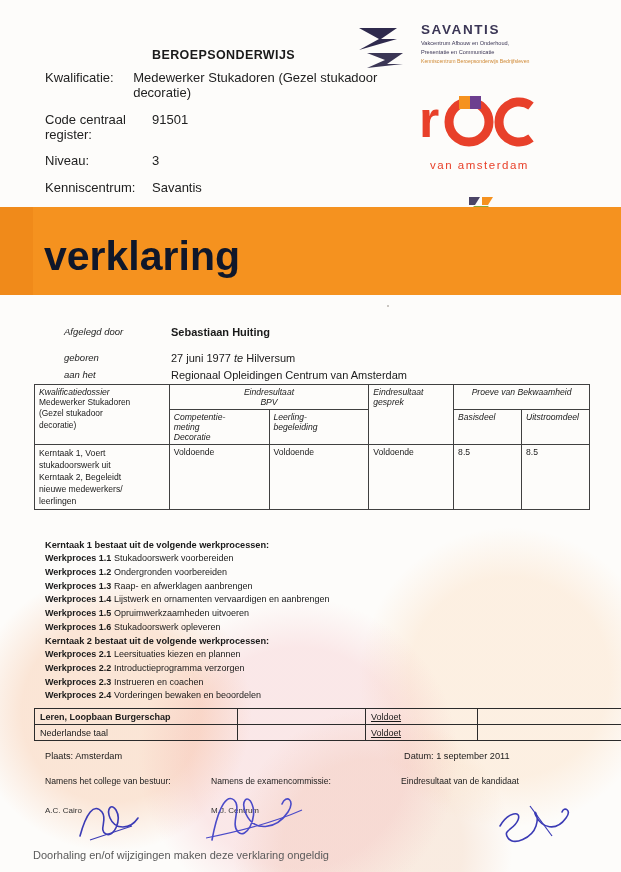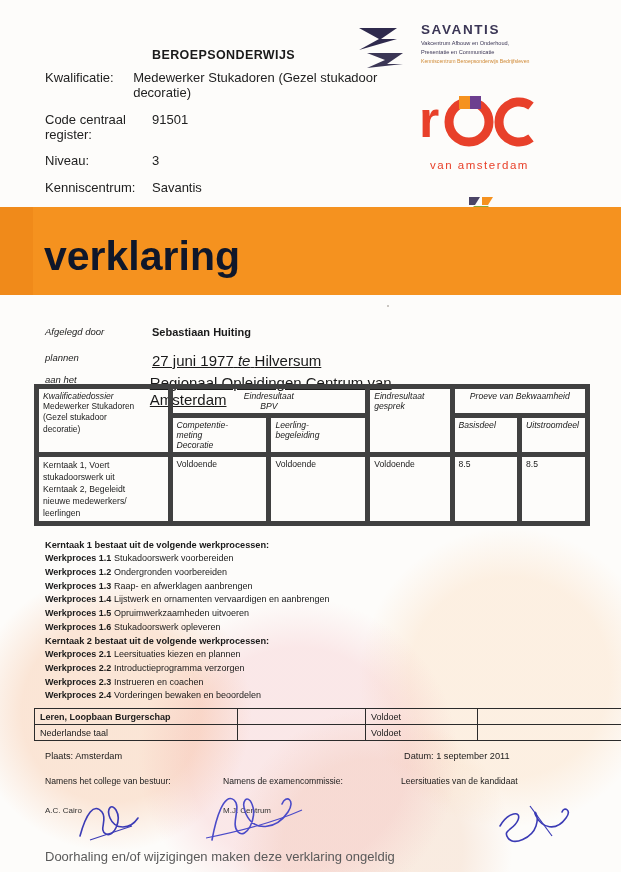--- a/index.html
+++ b/index.html
@@ -69,33 +69,33 @@
     position:absolute; left:44px; top:233px;
     font-size:41px; font-weight:bold; color:#0f172a;
     letter-spacing:0px;
   }
 
   
   .dot { position:absolute; left:387px; top:305px; width:2px; height:2px; background:#b9b4ae; border-radius:50%; }
 
   
   .holder { position:absolute; left:45px; top:326px; width:420px; }
-  .h-row { display:flex; font-size:9.5px; margin-bottom:5px; }
+  .h-row { display:flex; font-size:9.5px; margin-bottom:5px;margin-left:19px; }
   .h-lbl { width:107px; font-style:italic; color:#222; }
   .h-name { font-size:11px; font-weight:bold; }
-  .h-born { font-size:15px;text-decoration:underline; }
+  .h-born { font-size:11px; }
   .h-born .it { font-style:italic; }
 
   
   .tbl {
     position:absolute; left:34px; top:384px; width:556px;
     border-collapse:collapse; font-size:8.6px;
   }
   .tbl td, .tbl th {
-    border:5px solid #404040; padding:2px 4px; vertical-align:top;
+    border:1px solid #404040; padding:2px 4px; vertical-align:top;
     font-weight:normal; text-align:left;
   }
   .tbl .ctr { text-align:center; }
   .tbl .ital { font-style:italic; }
   .c-kd { width:135px; }
   .c-bpv { width:100px; }
   .c-gesp { width:85px; }
   .c-pvb { width:68px; }
   .kd-head { font-size:8.4px; line-height:1.35; }
   .kd-tasks { font-size:8.6px; font-weight:normal; line-height:1.4; }
@@ -110,34 +110,34 @@
   .wp-line b { font-weight:bold; }
 
   
   .tbl2 {
     position:absolute; left:34px; top:708px; width:595px;
     border-collapse:collapse; font-size:9px;
   }
   .tbl2 td { border:1px solid #2b2b2b; padding:2.5px 5px; height:15px; }
   .tbl2 .c1 { width:203px; }
   .tbl2 .c2 { width:128px; }
-  .tbl2 .c3 { width:112px; }
+  .tbl2 .c3 { width:112px;text-decoration:underline; }
   .tbl2 .b { font-weight:bold; }
 
   
   .plaats { position:absolute; left:45px; top:751px; font-size:9.2px; }
   .datum { position:absolute; left:404px; top:751px; font-size:9.2px; }
   .sig-labels { position:absolute; left:45px; top:776px; width:530px; font-size:8.6px; }
   .sig-col { position:absolute; }
   .sig-1 { left:0; width:185px; }
-  .sig-2 { left:178px; width:185px; }
+  .sig-2 { left:166px; width:185px; }
   .sig-3 { left:356px; width:190px; }
   .sig-name { font-size:8px; color:#333; margin-top:20px; }
   .disclaimer {
-    position:absolute; left:33px; top:849px; font-size:13px; color:#5a5a5a;margin-left:12px;
+    position:absolute; left:33px; top:849px; font-size:11px; color:#5a5a5a;
   }
   svg.ink { position:absolute; pointer-events:none; }
 </style>
 </head>
 <body>
 
 <div class="page">
   <div class="bg-wash"></div>
 
   <div class="hdr-title">BEROEPSONDERWIJS</div>
@@ -210,21 +210,21 @@
   <div class="band"></div>
   <div class="band-word">verklaring</div>
   <div class="dot"></div>
 
   <div class="holder">
     <div class="h-row">
       <span class="h-lbl">Afgelegd door</span>
       <span class="h-name">Sebastiaan Huiting</span>
     </div>
     <div class="h-row" style="margin-top:14px;">
-      <span class="h-lbl">plannen</span>
+      <span class="h-lbl">geboren</span>
       <span class="h-born">
         <span>27 juni 1977</span>
         <span class="it">te</span>
         <span>Hilversum</span>
       </span>
     </div>
     <div class="h-row">
       <span class="h-lbl">aan het</span>
       <span class="h-born">Regionaal Opleidingen Centrum van Amsterdam</span>
     </div>
@@ -328,21 +328,21 @@
   <div class="sig-labels">
     <div class="sig-col sig-1">
       <div>Namens het college van bestuur:</div>
       <div class="sig-name">A.C. Cairo</div>
     </div>
     <div class="sig-col sig-2">
       <div>Namens de examencommissie:</div>
       <div class="sig-name">M.J. Centrum</div>
     </div>
     <div class="sig-col sig-3">
-      <div>Leersituaties van de kandidaat</div>
+      <div>Eindresultaat van de kandidaat</div>
     </div>
   </div>
 
   <svg class="ink" style="left:72px; top:796px;" width="80" height="48" viewBox="0 0 80 48">
     <path d="M8 40 C14 18, 22 6, 30 16 C36 24, 26 34, 34 38 C42 42, 50 24, 44 14 C40 7, 34 12, 38 22 C43 34, 58 34, 66 22" fill="none" stroke="#3b3bb5" stroke-width="1.6" stroke-linecap="round"></path>
     <path d="M18 44 L60 30" fill="none" stroke="#3b3bb5" stroke-width="1.1"></path>
   </svg>
 
   <svg class="ink" style="left:206px; top:788px;" width="110" height="56" viewBox="0 0 110 56">
     <path d="M6 52 C10 30, 18 4, 28 12 C36 19, 24 36, 32 44 C40 52, 52 30, 46 16 C42 6, 34 12, 40 26 C48 44, 70 42, 82 24 C90 12, 80 6, 76 16" fill="none" stroke="#4a4ac8" stroke-width="1.6" stroke-linecap="round"></path>

